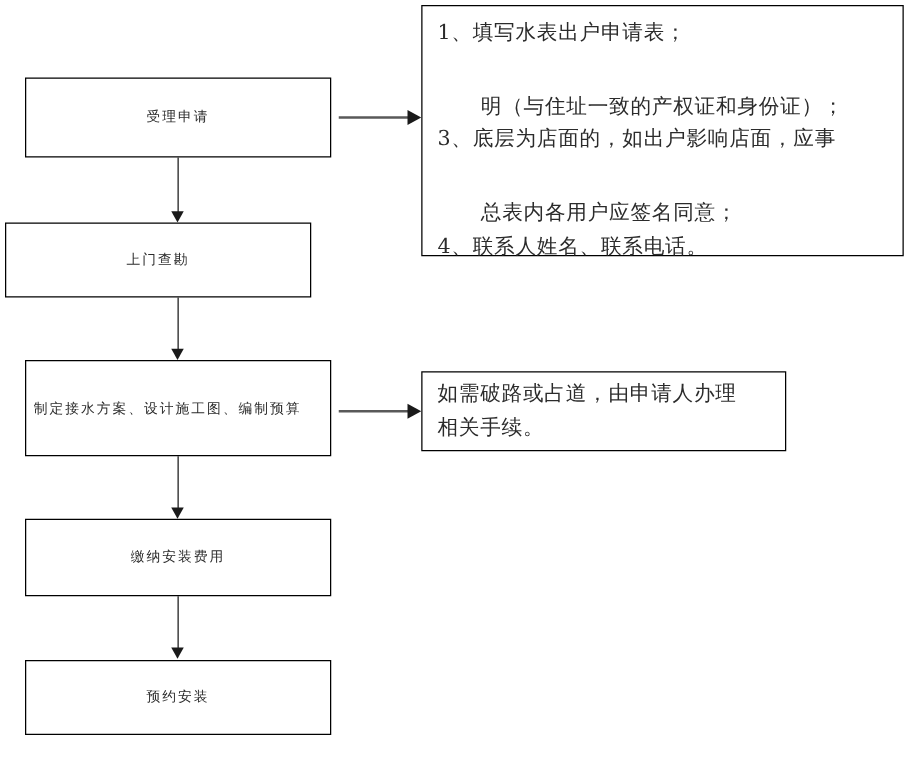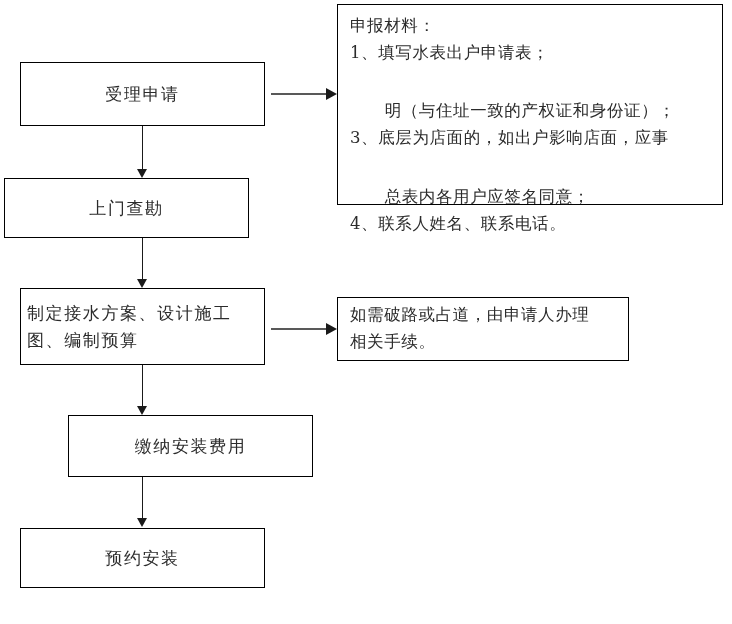--- a/index.html
+++ b/index.html
@@ -21,39 +21,39 @@
   }
 
   
   .node {
     position: absolute;
     box-sizing: border-box;
     border: 1.4px solid #000000;
     background: #ffffff;
     display: flex;
     align-items: center;
-    font-size: 17px;
+    font-size: 11px;
     letter-spacing: 1.6px;
     color: #2b2b2b;
     line-height: 1.55;
   }
   .node.center {
     justify-content: center;
     text-align: center;
   }
   .node.left {
     justify-content: flex-start;
     text-align: left;
     padding: 0 6px;
   }
 
   .node-1 { left: 20px;  top: 62px;  width: 245px; height: 64px; }
   .node-2 { left: 4px;  top: 178px; width: 245px; height: 60px; }
   .node-3 { left: 20px;  top: 288px; width: 245px; height: 77px; }
-  .node-4 { left: 20px;  top: 415px; width: 245px; height: 62px; margin-left: 48px; }
+  .node-4 { left: 20px;  top: 415px; width: 245px; height: 62px; }
   .node-5 { left: 20px;  top: 528px; width: 245px; height: 60px; align-items: center; }
 
   
   .note {
     position: absolute;
     box-sizing: border-box;
     border: 1.4px solid #000000;
     background: #ffffff;
     color: #2b2b2b;
     font-size: 16.5px;
@@ -147,21 +147,20 @@
   <div class="v-line c4-line"></div>
   <div class="v-arrow c4-head"></div>
 
   <div class="h-line h1-line"></div>
   <div class="h-arrow h1-head"></div>
 
   <div class="h-line h2-line"></div>
   <div class="h-arrow h2-head"></div>
 
   <div class="note note-materials">
-    <div class="note-line">申报材料：</div>
     <div class="note-line">1、填写水表出户申请表；</div>
     <div class="note-line indent">明（与住址一致的产权证和身份证）；</div>
     <div class="note-line">3、底层为店面的，如出户影响店面，应事</div>
     <div class="note-line indent">总表内各用户应签名同意；</div>
     <div class="note-line">4、联系人姓名、联系电话。</div>
   </div>
 
   <div class="note note-road">
     <div>
       <div class="note-line">如需破路或占道，由申请人办理</div>

